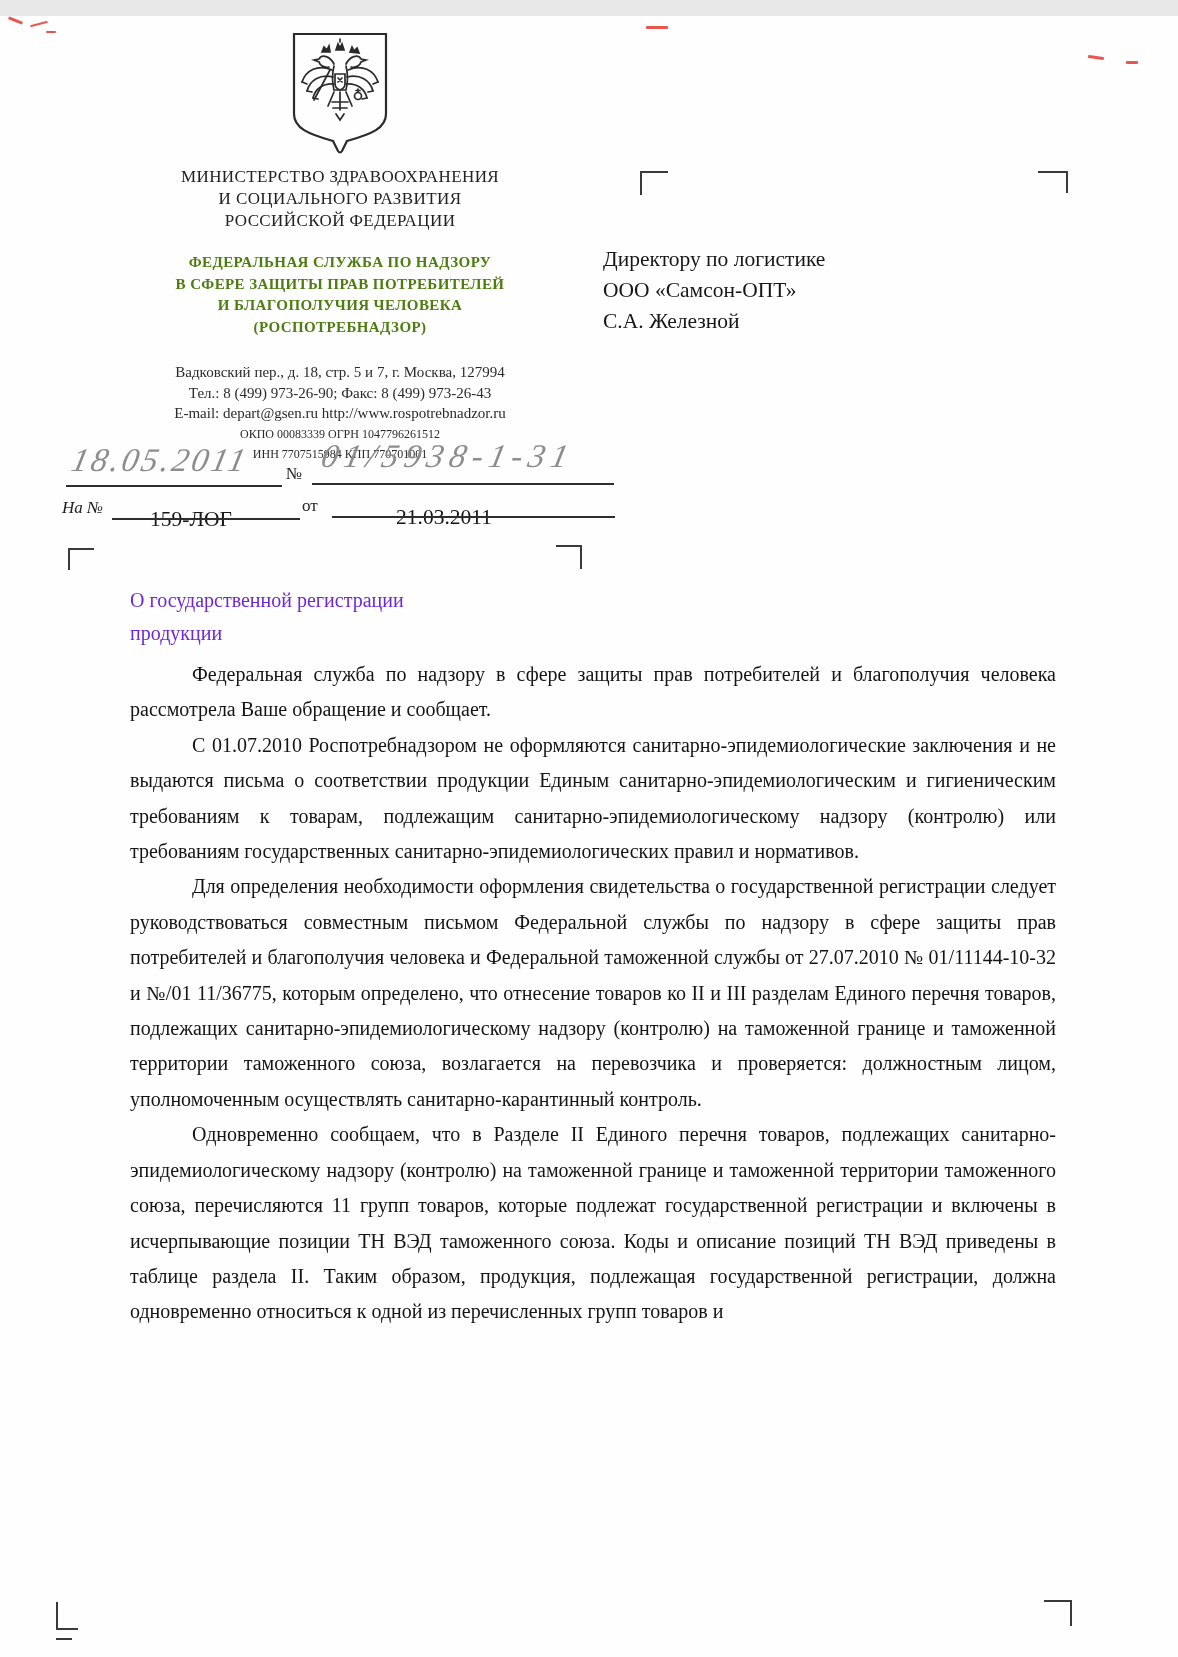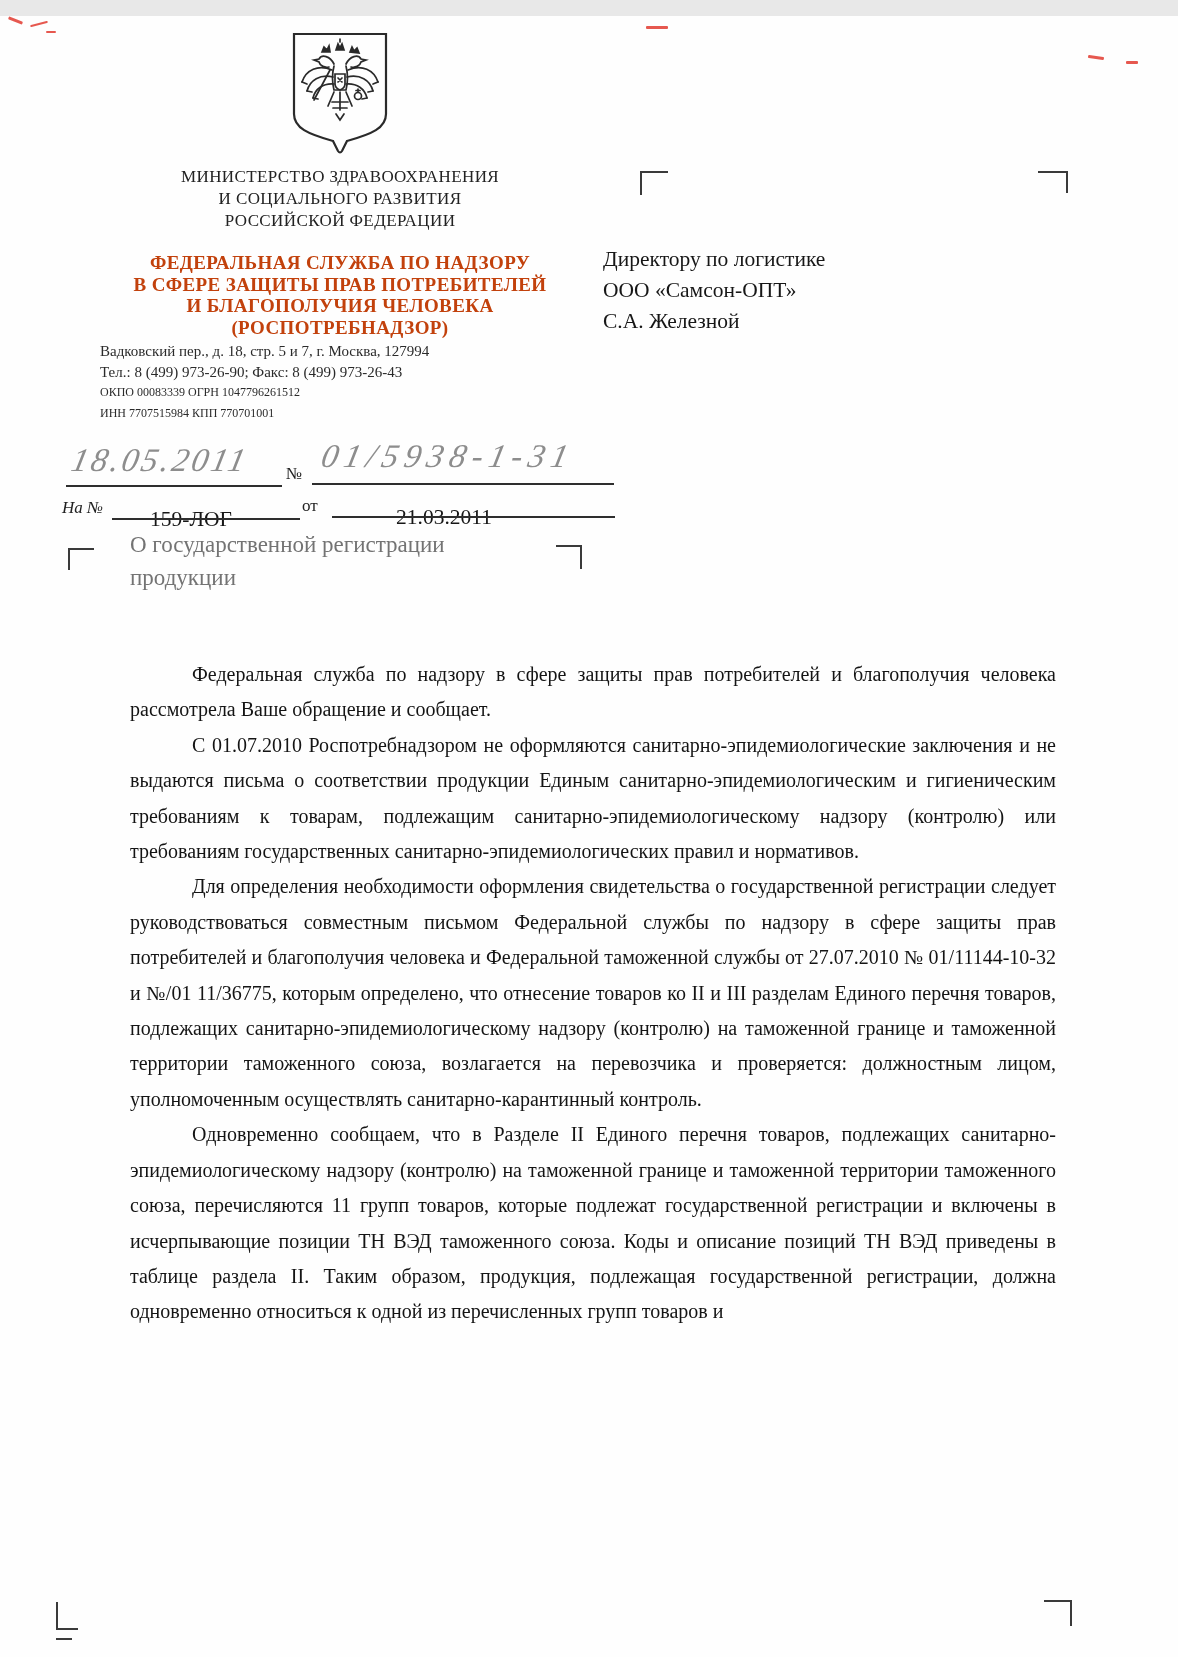--- a/index.html
+++ b/index.html
@@ -13,25 +13,25 @@
     overflow:hidden;
   }
   
   .emblem{position:absolute;left:288px;top:14px;width:104px;height:128px;}
   .ministry{
     position:absolute;left:118px;top:150px;width:444px;
     text-align:center;font-size:17px;line-height:22px;letter-spacing:.4px;color:#222;
   }
   .service{
     position:absolute;left:110px;top:236px;width:460px;
-    text-align:center;font-weight:bold;font-size:19px;line-height:21.5px;letter-spacing:.4px;color:#c2410c;
+    text-align:center;font-weight:bold;font-size:15px;line-height:21.5px;letter-spacing:.4px;color:#4d7c0f;
   }
   .contact{
-    position:absolute;left:100px;top:325px;width:480px;
-    font-size:15px;line-height:20.5px;color:#2a2a2a;
+    position:absolute;left:100px;top:346px;width:480px;
+    text-align:center;font-size:15px;line-height:20.5px;color:#2a2a2a;
   }
   .contact .small{font-size:12px;}
   
   .recipient{
     position:absolute;left:603px;top:228px;width:420px;
     font-size:21.5px;line-height:31px;color:#161616;
   }
   
   .hw{
     position:absolute;color:#8d8d8d;
@@ -47,22 +47,22 @@
   .rline{position:absolute;height:2px;background:#2e2e2e;}
   .line-a{left:66px;top:469px;width:216px;}
   .line-b{left:312px;top:467px;width:302px;}
   .line-c{left:112px;top:502px;width:188px;}
   .line-d{left:332px;top:500px;width:283px;}
   .typed-ref{position:absolute;font-size:21.5px;color:#161616;z-index:0;}
   .in-num{left:150px;top:491px;}
   .in-date{left:396px;top:489px;}
   
   .subject{
-    position:absolute;left:130px;top:512px;width:520px;
-    font-size:23px;line-height:33px;color:#737373;
+    position:absolute;left:130px;top:568px;width:520px;
+    font-size:20px;line-height:33px;color:#6d28d9;
   }
   
   .letter-body{
     position:absolute;left:130px;top:641px;width:926px;
     font-size:20px;line-height:35.4px;color:#141414;
     text-align:justify;
   }
   .letter-body p{margin:0;text-indent:62px;}
   
   .corner{position:absolute;}
@@ -134,20 +134,21 @@
   <div class="service">
     <div>ФЕДЕРАЛЬНАЯ СЛУЖБА ПО НАДЗОРУ</div>
     <div>В СФЕРЕ ЗАЩИТЫ ПРАВ ПОТРЕБИТЕЛЕЙ</div>
     <div>И БЛАГОПОЛУЧИЯ ЧЕЛОВЕКА</div>
     <div>(РОСПОТРЕБНАДЗОР)</div>
   </div>
 
   <div class="contact">
     <div>Вадковский пер., д. 18, стр. 5 и 7,  г. Москва, 127994</div>
     <div>Тел.: 8 (499) 973-26-90; Факс: 8 (499) 973-26-43</div>
+    <div>E-mail: depart@gsen.ru  http://www.rospotrebnadzor.ru</div>
     <div class="small">ОКПО 00083339  ОГРН 1047796261512</div>
     <div class="small">ИНН 7707515984  КПП 770701001</div>
   </div>
 
   <div class="recipient">
     <div>Директору по логистике</div>
     <div>ООО «Самсон-ОПТ»</div>
     <div>С.А. Железной</div>
   </div>
 

